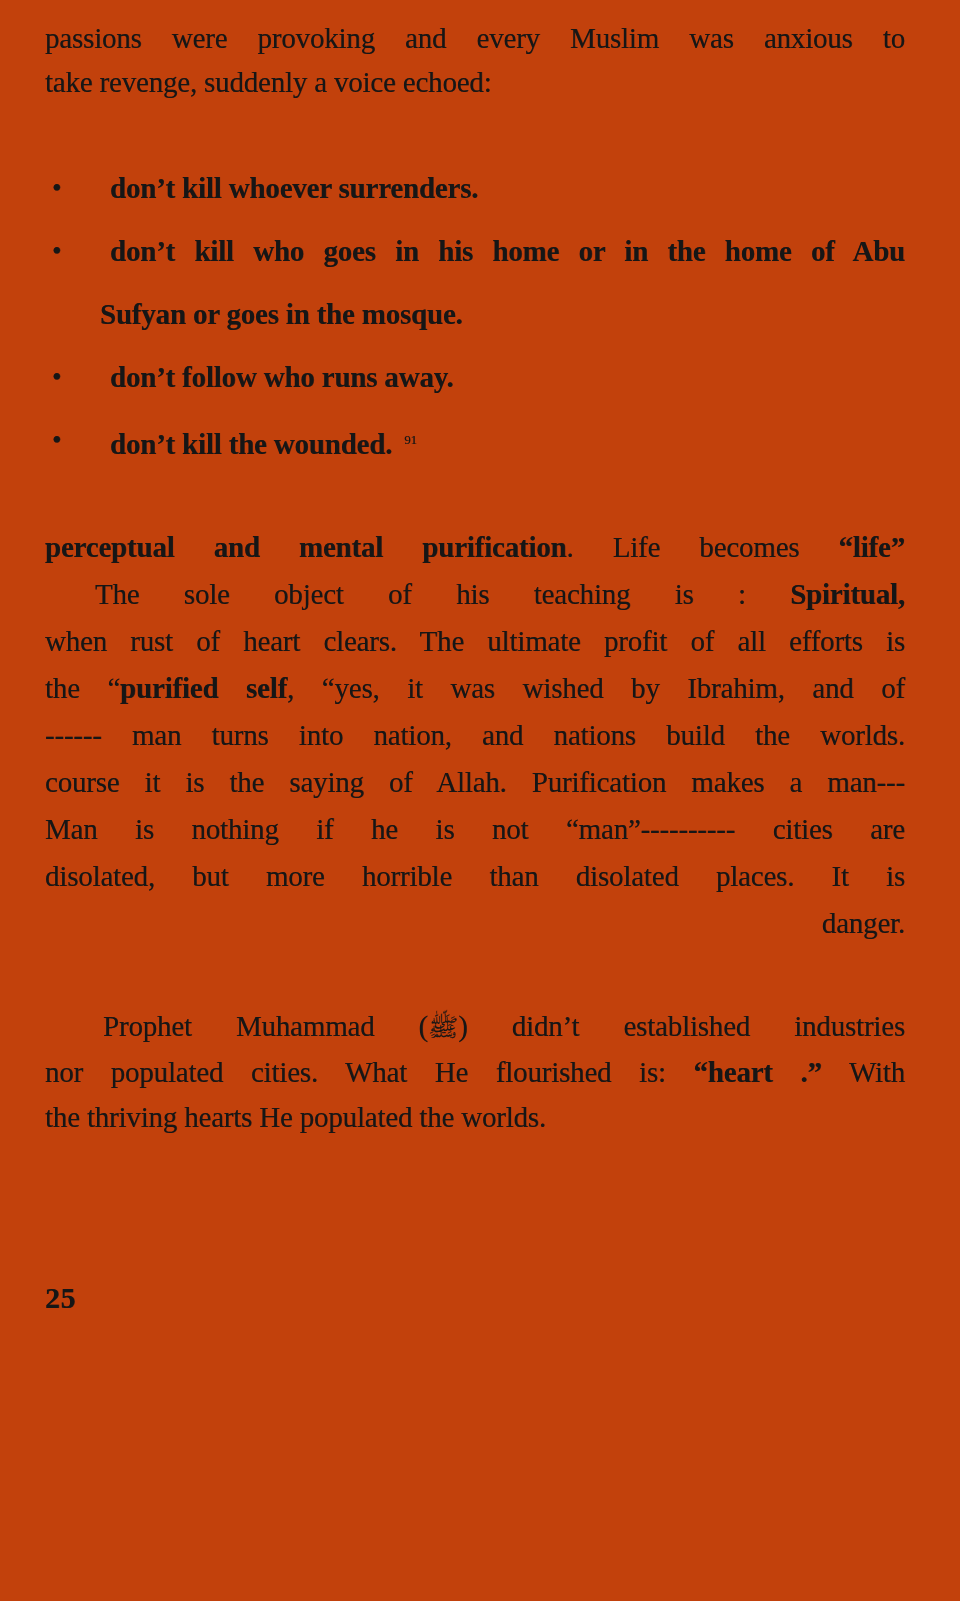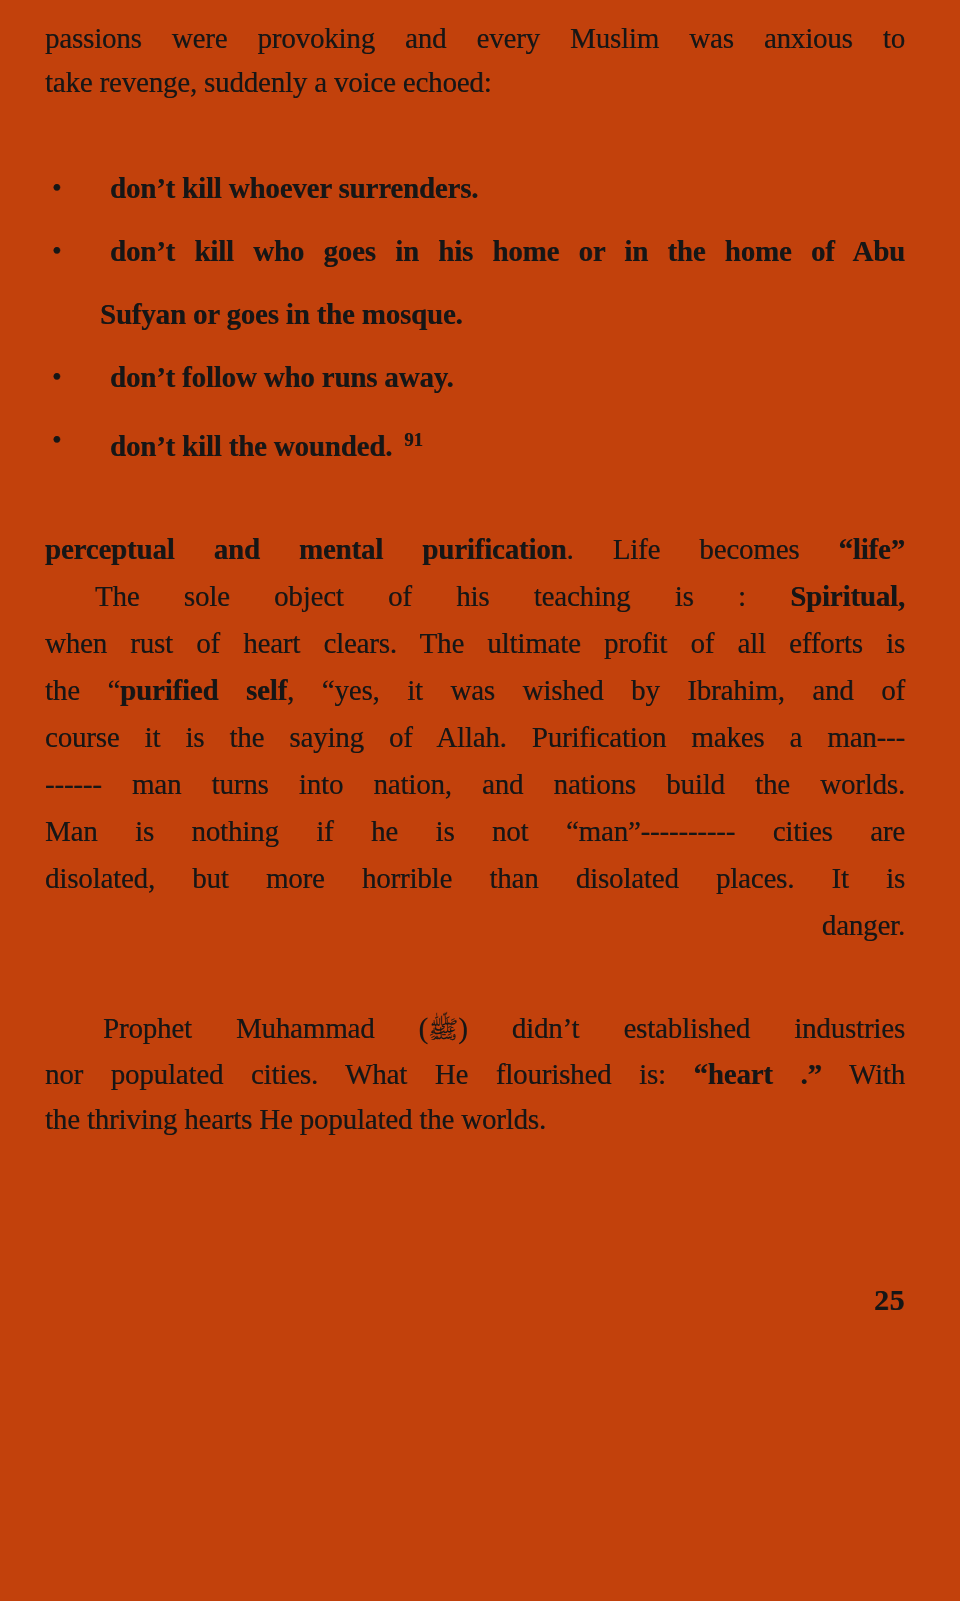--- a/index.html
+++ b/index.html
@@ -36,25 +36,25 @@
   .forgive .line { line-height: 71px; }
 
   .sole { margin-top: 58px; }
   .sole .line { line-height: 47px; text-align: right; }
   .sole .first { text-indent: 50px; }
 
   .heart { margin-top: 57px; }
   .heart .line { line-height: 45px; }
   .heart .first { text-indent: 58px; }
 
-  .footer { margin-top: 141px; text-align: right; }
+  .footer { margin-top: 141px; text-align: left; }
   .page-num { font-weight: 700; font-size: 30px; letter-spacing: 0.5px;
               text-shadow: 0.4px 0.3px 0 rgba(22,22,22,0.6); }
 
-  .fnref { font-weight: 700; font-size: 19px; vertical-align: 10px; margin-left: 12px; }
+  .fnref { font-weight: 400; font-size: 13px; vertical-align: 10px; margin-left: 12px; }
   .pbuh { font-size: 25px; font-family: "DejaVu Sans", "Liberation Serif", sans-serif; }
 </style>
 </head>
 <body>
 
 <div class="page">
 
   <div>
     <div class="line stretch">passions were provoking and every Muslim was anxious to</div>
     <div class="line">take revenge, suddenly a voice echoed:</div>
@@ -87,22 +87,22 @@
     <div class="line stretch">
       <span class="b">perceptual and mental purification</span><span>. Life becomes </span><span class="b">“life”</span>
     </div>
     <div class="line first stretch">
       <span>The sole object of his teaching is : </span><span class="b">Spiritual,</span>
     </div>
     <div class="line stretch">when rust of heart clears. The ultimate profit of all efforts is</div>
     <div class="line stretch">
       <span>the “</span><span class="b">purified self</span><span>, “yes, it was wished by Ibrahim, and of</span>
     </div>
+    <div class="line stretch">------ man turns into nation, and nations build the worlds.</div>
     <div class="line stretch">course it is the saying of Allah. Purification makes a man---</div>
-    <div class="line stretch">------ man turns into nation, and nations build the worlds.</div>
     <div class="line stretch">Man is nothing if he is not “man”---------- cities are</div>
     <div class="line stretch">disolated, but more horrible than disolated places. It is</div>
     <div class="line">danger.</div>
   </div>
 
   <div class="heart">
     <div class="line first stretch">
       <span>Prophet Muhammad (</span><span class="pbuh">ﷺ</span><span>) didn’t established industries</span>
     </div>
     <div class="line stretch">

